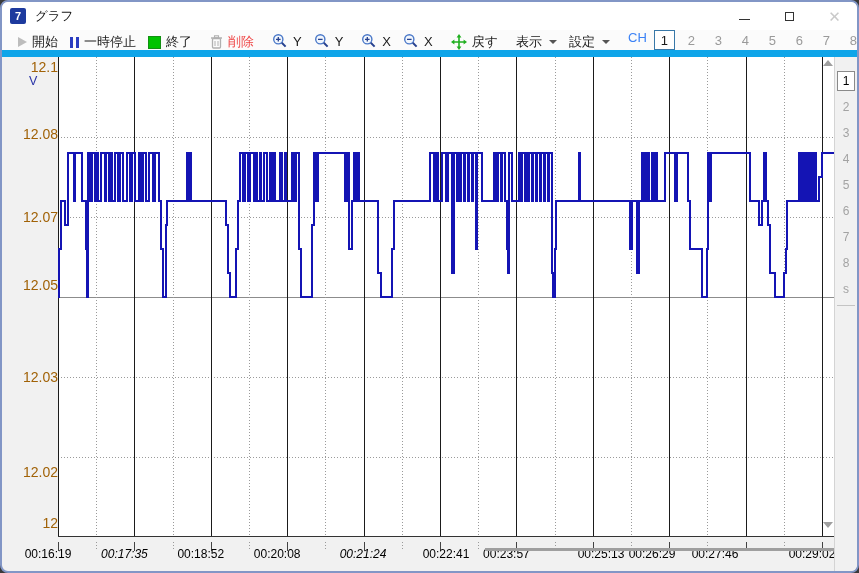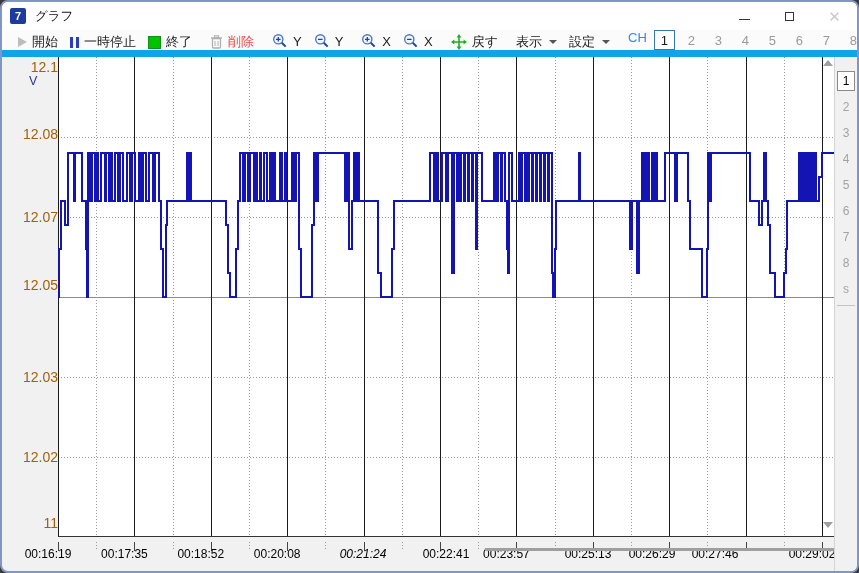--- a/index.html
+++ b/index.html
@@ -191,22 +191,22 @@
       </div>
 
   </div>
 
   <div id="ylabels">
       <span class="ylab" style="top: 57px;">12.1</span>
       <span class="ylab" style="top: 124px;">12.08</span>
       <span class="ylab" style="top: 207px;">12.07</span>
       <span class="ylab" style="top: 275px;">12.05</span>
       <span class="ylab" style="top: 367px;">12.03</span>
-      <span class="ylab" style="top: 447px;">12.02</span>
-      <span class="ylab" style="top: 513px;">11</span>
+      <span class="ylab" style="top: 462px;">12.02</span>
+      <span class="ylab" style="top: 513px;">12</span>
       <span class="yunit" style="top: 72px;">V</span>
     </div>
 
   <div class="plot" id="plot">
       <svg width="776" height="480">
         <line x1="0" y1="80.5" x2="776" y2="80.5" stroke="#9a9a9a" stroke-width="1" stroke-dasharray="1 2" shape-rendering="crispEdges"></line>
         <line x1="0" y1="160.5" x2="776" y2="160.5" stroke="#9a9a9a" stroke-width="1" stroke-dasharray="1 2" shape-rendering="crispEdges"></line>
         <line x1="0" y1="240.5" x2="776" y2="240.5" stroke="#8c8c8c" stroke-width="1" shape-rendering="crispEdges"></line>
         <line x1="0" y1="320.5" x2="776" y2="320.5" stroke="#9a9a9a" stroke-width="1" stroke-dasharray="1 2" shape-rendering="crispEdges"></line>
         <line x1="0" y1="400.5" x2="776" y2="400.5" stroke="#9a9a9a" stroke-width="1" stroke-dasharray="1 2" shape-rendering="crispEdges"></line>
@@ -254,27 +254,27 @@
         <line x1="535.5" y1="0" x2="535.5" y2="9" stroke="#444" stroke-width="1" shape-rendering="crispEdges"></line>
         <line x1="573.5" y1="0" x2="573.5" y2="9" stroke="#9a9a9a" stroke-width="1" stroke-dasharray="1 2" shape-rendering="crispEdges"></line>
         <line x1="611.5" y1="0" x2="611.5" y2="9" stroke="#444" stroke-width="1" shape-rendering="crispEdges"></line>
         <line x1="649.5" y1="0" x2="649.5" y2="9" stroke="#9a9a9a" stroke-width="1" stroke-dasharray="1 2" shape-rendering="crispEdges"></line>
         <line x1="688.5" y1="0" x2="688.5" y2="9" stroke="#444" stroke-width="1" shape-rendering="crispEdges"></line>
         <line x1="726.5" y1="0" x2="726.5" y2="9" stroke="#9a9a9a" stroke-width="1" stroke-dasharray="1 2" shape-rendering="crispEdges"></line>
         <line x1="764.5" y1="0" x2="764.5" y2="9" stroke="#444" stroke-width="1" shape-rendering="crispEdges"></line>
       </svg></div>
   <div id="xlabels">
       <span class="xlab" style="left: 46px;">00:16:19</span>
-      <span class="xlab" style="left: 122.4px;">00:17:35</span>
+      <span class="xlab" style="left: 122.4px; font-style: italic;">00:17:35</span>
       <span class="xlab" style="left: 198.8px;">00:18:52</span>
       <span class="xlab" style="left: 275.2px;">00:20:08</span>
       <span class="xlab" style="left: 361px; font-style: italic;">00:21:24</span>
       <span class="xlab" style="left: 444px;">00:22:41</span>
       <span class="xlab" style="left: 504.4px;">00:23:57</span>
-      <span class="xlab" style="left: 586px;">00:25:13</span>
+      <span class="xlab" style="left: 599px;">00:25:13</span>
       <span class="xlab" style="left: 650px;">00:26:29</span>
       <span class="xlab" style="left: 713px;">00:27:46</span>
       <span class="xlab" style="left: 810px;">00:29:02</span>
     </div>
 
   <div class="scroll-arrow arrow-up"></div>
   <div class="scroll-arrow arrow-down"></div>
   <div class="hthumb"></div>
 
   <div class="ch-panel" id="ch-panel">

